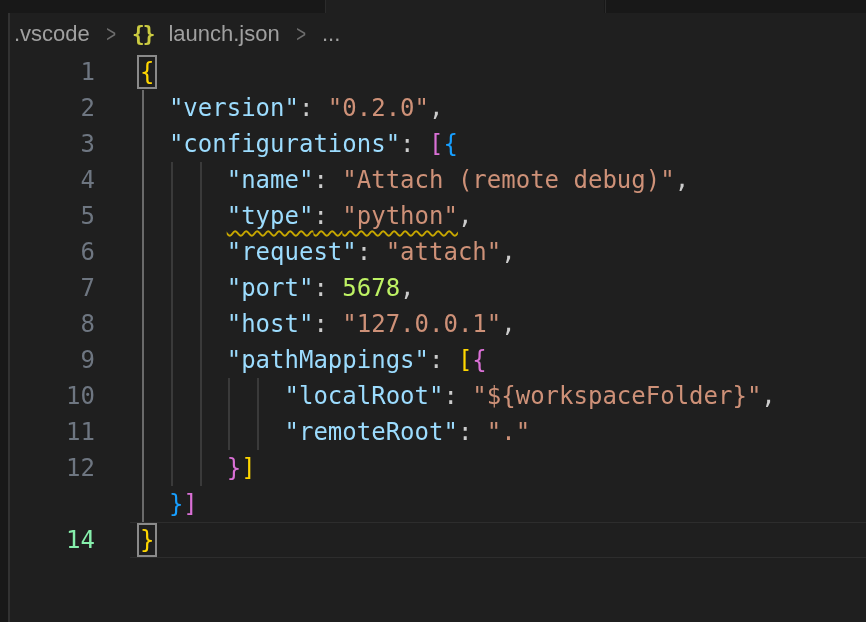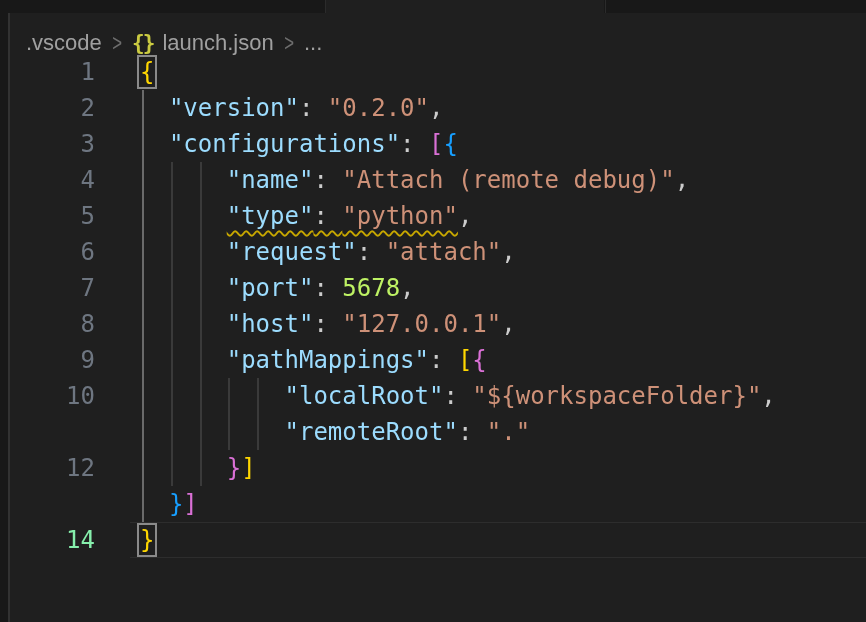--- a/index.html
+++ b/index.html
@@ -12,22 +12,22 @@
   .tabbar{position:absolute;left:0;top:0;width:866px;height:13px;background:#181818;}
   .tab-seg{position:absolute;top:0;height:13px;}
   .tab-seg.inactive-left{left:0;width:325px;background:#181818;border-right:1px solid #2b2b2b;}
   .tab-seg.active{left:326px;width:278px;background:#1f1f1f;}
   .tab-seg.inactive-right{left:605px;width:261px;background:#181818;border-left:1px solid #2b2b2b;}
   
   .left-strip{position:absolute;left:0;top:13px;width:8px;height:609px;background:#181818;border-right:2px solid #323232;}
   
   .breadcrumb{
     position:absolute;left:10px;top:13px;height:41px;right:0;
-    display:flex;align-items:center;gap:9px;padding-left:16px;
-    background:#1f1f1f;color:#a0a0a0;font-size:22px;margin-top:9px;
+    display:flex;align-items:center;gap:15px;padding-left:4px;
+    background:#1f1f1f;color:#a0a0a0;font-size:22px;
   }
   .breadcrumb .chev{color:#6e6e6e;font-size:21px;transform:scaleX(.8) scaleY(1.15);display:inline-block;}
   .breadcrumb .json-icon{
     color:#cbcb41;font-family:"DejaVu Sans Mono",monospace;
     font-size:21px;font-weight:700;letter-spacing:-2px;
   }
   
   .editor{position:absolute;left:0;top:0;width:866px;height:622px;}
   .code-lines{position:absolute;left:0;top:54px;width:866px;}
   .code-line{position:relative;height:36px;line-height:36px;
@@ -127,20 +127,21 @@
       </div>
       <div class="code-line">
         <div class="line-number">9</div>
         <div class="line-text"><span class="tok p">      </span><span class="tok k">"pathMappings"</span><span class="tok p">: </span><span class="tok g">[</span><span class="tok m">{</span></div>
       </div>
       <div class="code-line">
         <div class="line-number">10</div>
         <div class="line-text"><span class="tok p">          </span><span class="tok k">"localRoot"</span><span class="tok p">: </span><span class="tok s">"${workspaceFolder}"</span><span class="tok p">,</span></div>
       </div>
       <div class="code-line">
+        <div class="line-number">11</div>
         <div class="line-text"><span class="tok p">          </span><span class="tok k">"remoteRoot"</span><span class="tok p">: </span><span class="tok s">"."</span></div>
       </div>
       <div class="code-line">
         <div class="line-number">12</div>
         <div class="line-text"><span class="tok p">      </span><span class="tok m">}</span><span class="tok g">]</span></div>
       </div>
       <div class="code-line">
         <div class="line-text"><span class="tok p">  </span><span class="tok b">}</span><span class="tok m">]</span></div>
       </div>
       <div class="code-line active">

